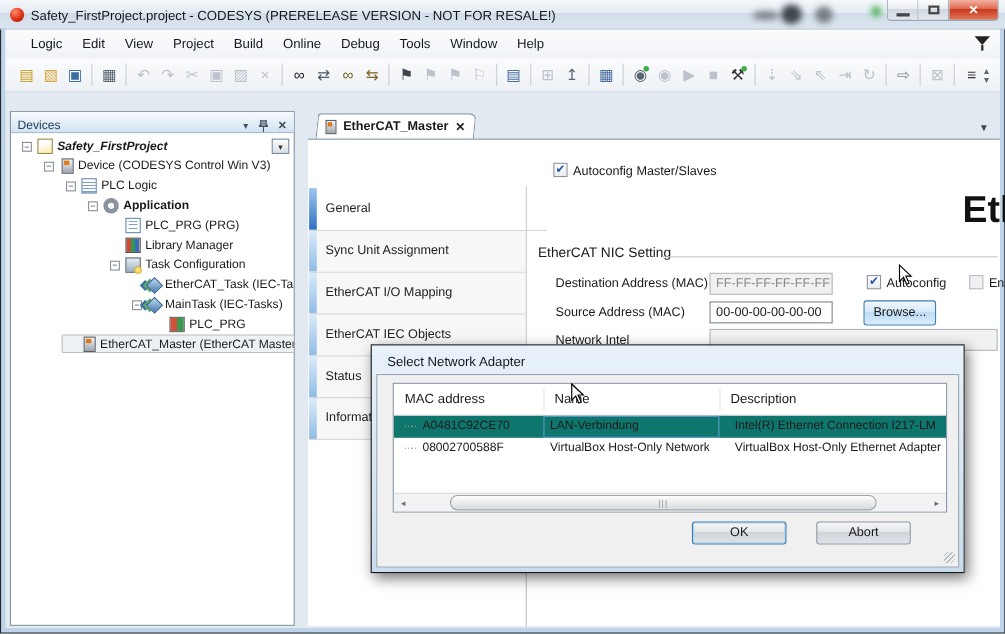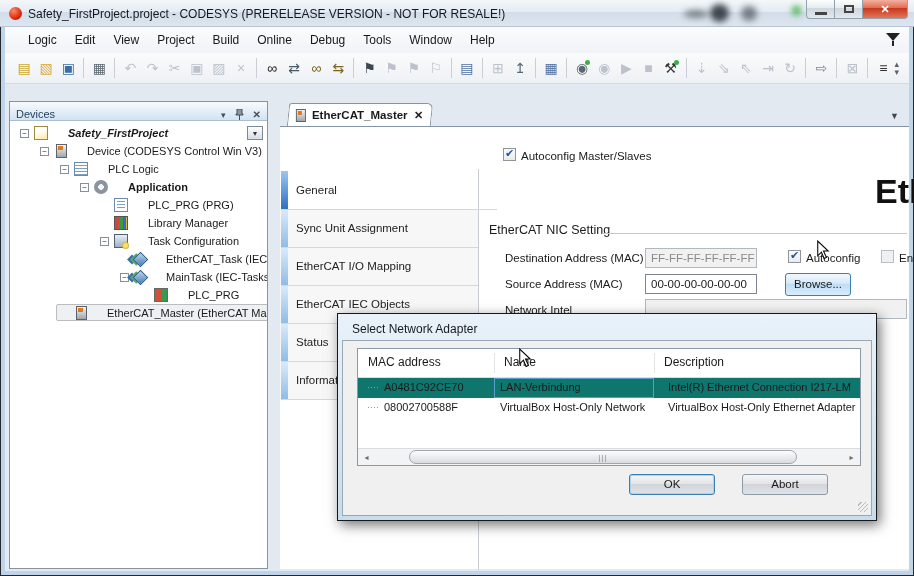--- a/index.html
+++ b/index.html
@@ -45,21 +45,21 @@
   .tbsep { width:1px; height:20px; background:#c9ced6; margin:0 4px; }
   #tb-overflow { margin-left:auto; margin-right:10px; color:#5a636e; font-size:9px; line-height:8px; text-align:center; }
   
   #devices { position:absolute; left:9px; top:101px; width:259px; height:468px;
     border:1px solid #8494a4; background:#fff; }
   #devices-header { height:19px; background:linear-gradient(#f7fafd,#d3e3f2);
     border-bottom:1px solid #aabccd; display:flex; align-items:flex-end; padding:0 6px; color:#23425e; }
   #devices-header .hicons { margin-left:auto; display:flex; gap:9px; align-items:center; color:#41505e; }
   #tree { position:relative; height:447px; overflow:hidden; padding-top:3px; }
   .trow { position:relative; height:18px; display:flex; align-items:center; white-space:nowrap; }
-  .trow .lbl { margin-left:20px; }
+  .trow .lbl { margin-left:4px; }
   .expand { width:9px; height:9px; border:1px solid #87909a; background:#fff; flex:none;
     font-size:8px; line-height:7px; text-align:center; color:#333; }
   .tsel { position:absolute; left:-3px; top:0; right:-220px; height:17px; background:#eef1f3; border:1px solid #bcbcbc; border-radius:2px; z-index:-1; }
   .ic { width:14px; height:14px; flex:none; margin-left:5px; position:relative; }
   .ic-project { background:linear-gradient(160deg,#fff 30%,#ffe9a8); border:1px solid #9a8a40; }
   .ic-device { width:11px; height:14px; margin-left:7px; background:linear-gradient(#f4f4f4,#9ea6ae); border:1px solid #5a636b; }
   .ic-device::after { content:""; position:absolute; left:1px; top:1px; width:5px; height:4px; background:#e07820; }
   .ic-plclogic { background:repeating-linear-gradient(#fff 0 2px,#7aa0c8 2px 3px); border:1px solid #6a8ab0; }
   .ic-app { border-radius:50%; background:radial-gradient(circle,#f8f8f8 28%,#8a949e 30% 72%,#5a646e 74%); }
   .ic-lib { background:linear-gradient(90deg,#d04838 0 4px,#2e9e4a 4px 8px,#3868c8 8px 11px,#e0b838 11px); border:1px solid #555; }

